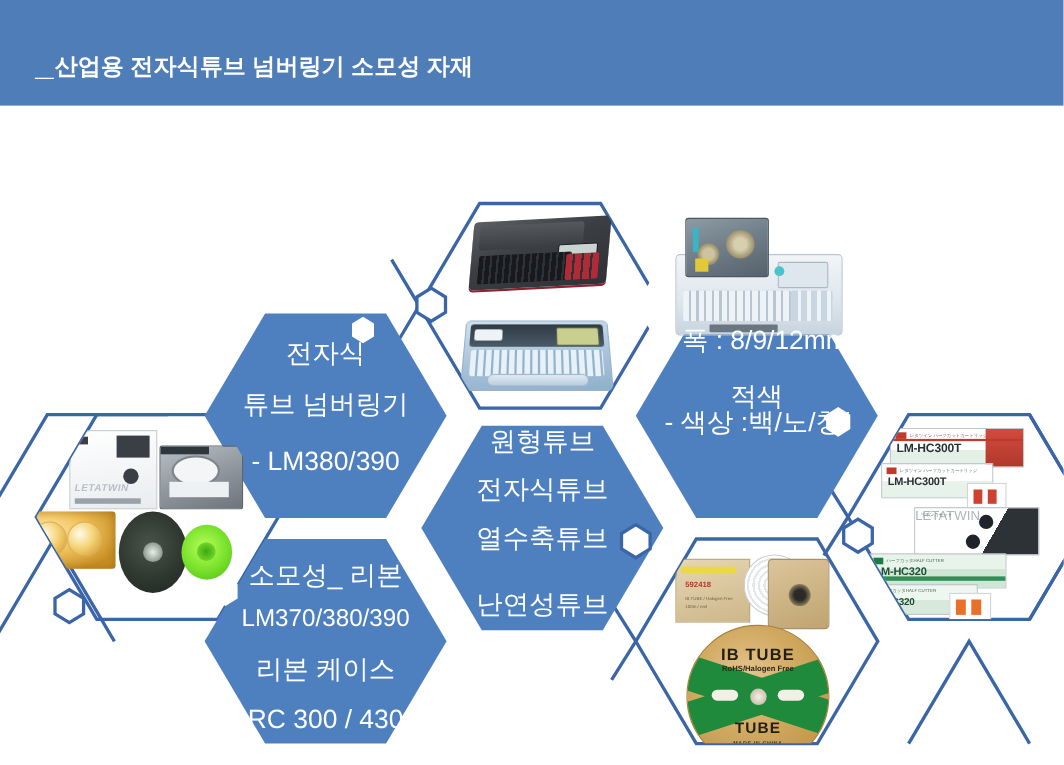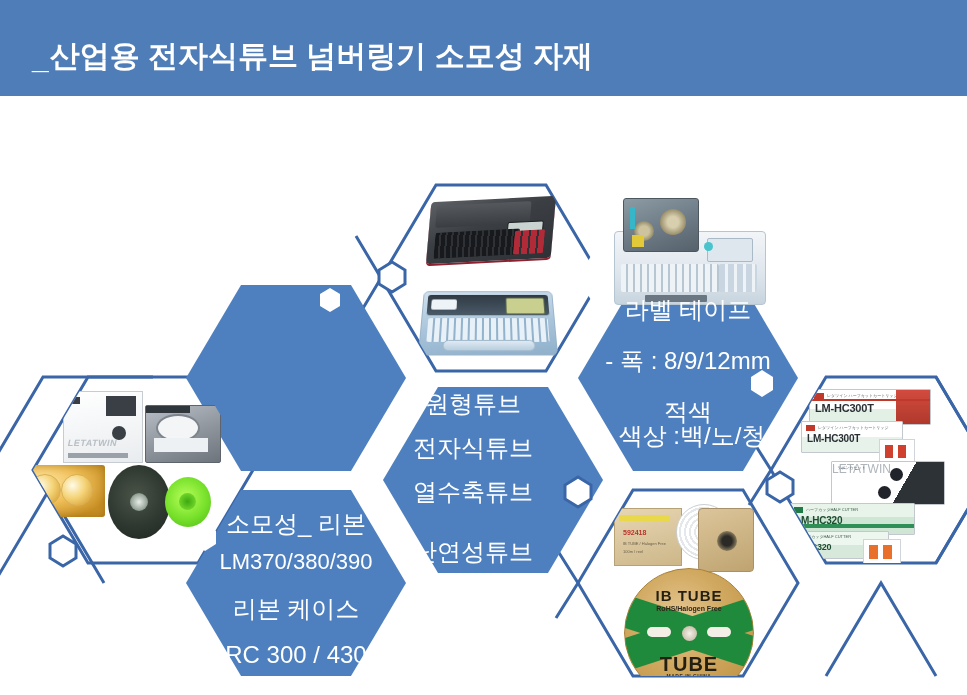--- a/index.html
+++ b/index.html
@@ -23,21 +23,21 @@
   .title-main{
     font-size:47px;font-weight:bold;color:#ffffff;
     line-height:1;letter-spacing:-1px;
     padding-bottom:22px;white-space:nowrap;
   }
   .title-sep{
     font-size:30px;font-weight:bold;color:#ffffff;
     line-height:1;padding-bottom:22px;
   }
   .title-sub{
-    font-size:30px;font-weight:bold;color:#ffffff;
+    font-size:21px;font-weight:bold;color:#ffffff;
     line-height:1;padding-bottom:25px;padding-left:1px;white-space:nowrap;
   }
 
   
   svg.hexlayer{position:absolute;left:0;top:0;width:967px;height:695px;}
 
   
   .hextext{
     position:absolute;color:#ffffff;text-align:center;
     pointer-events:none;white-space:nowrap;
@@ -224,21 +224,21 @@
   .reel .t1{
     position:absolute;left:0;right:0;top:18px;text-align:center;
     font-size:15px;font-weight:bold;color:#231f12;letter-spacing:1px;z-index:5;
   }
   .reel .t2{
     position:absolute;left:0;right:0;top:36px;text-align:center;
     font-size:7px;font-weight:bold;color:#2d2718;z-index:5;
   }
   .reel .t3{
     position:absolute;left:0;right:0;top:84px;text-align:center;
-    font-size:20px;font-weight:bold;color:#231f12;letter-spacing:1px;z-index:5;
+    font-size:14px;font-weight:bold;color:#231f12;letter-spacing:1px;z-index:5;
   }
   .reel .t4{
     position:absolute;left:0;right:0;top:104px;text-align:center;
     font-size:5px;font-weight:bold;color:#3a3220;letter-spacing:.5px;z-index:5;
   }
 
   .carton{
     position:absolute;background:linear-gradient(165deg,#e7d6b4,#cdb789);
     border:1px solid #b7a276;
   }
@@ -444,35 +444,39 @@
       <div class="chip" style="position:absolute;left:4px;top:3px;width:8px;height:5px;background:#1f7a45;"></div>
       <div class="tiny" style="left:15px;top:2px;color:#41624c;">ハーフカッタHALF CUTTER</div>
       <div class="ttl" style="left:5px;top:10px;font-size:9px;color:#1d4d31;">LM-HC320</div>
     </div>
     <div class="whiteblk" style="left:92px;top:162px;width:36px;height:24px;border:1px solid #cfd5da;">
       <div style="position:absolute;left:5px;top:5px;width:9px;height:14px;background:#e8702a;"></div>
       <div style="position:absolute;left:19px;top:5px;width:9px;height:14px;background:#e8702a;"></div>
     </div>
   </div>
 
+  <div class="hextext" style="left:186px;top:310px;width:220px;">
+    <div class="ln-k" style="margin-bottom:22px;">전자식</div>
+    <div class="ln-k" style="margin-bottom:28px;">튜브 넘버링기</div>
+    <div class="ln-a">-  LM380/390</div>
+  </div>
 
   <div class="hextext" style="left:186px;top:512px;width:220px;">
     <div class="ln-k" style="margin-bottom:15px;">소모성_ 리본</div>
     <div class="ln-a-sm" style="margin-bottom:24px;">LM370/380/390</div>
     <div class="ln-k" style="margin-bottom:22px;">리본 케이스</div>
     <div class="ln-a">RC 300 / 430</div>
   </div>
 
-  <div class="hextext" style="left:363px;top:392px;width:220px;">
+  <div class="hextext" style="left:383px;top:392px;width:220px;font-family:Liberation Mono, monospace;">
     <div class="ln-k" style="margin-bottom:20px;">원형튜브</div>
     <div class="ln-k" style="margin-bottom:20px;">전자식튜브</div>
     <div class="ln-k" style="margin-bottom:36px;">열수축튜브</div>
     <div class="ln-k">난연성튜브</div>
   </div>
 
   <div class="hextext" style="left:578px;top:298px;width:220px;">
-    <div class="ln-k" style="margin-bottom:27px;">라벨 테이프</div>
     <div class="ln-a" style="margin-bottom:27px;">- 폭 : 8/9/12mm</div>
     <div class="ln-k">적색</div>
     <div class="ln-k" style="margin-bottom:27px;">- 색상 :백/노/청/</div>
   </div>
 
 </div>
 
 </body></html>

